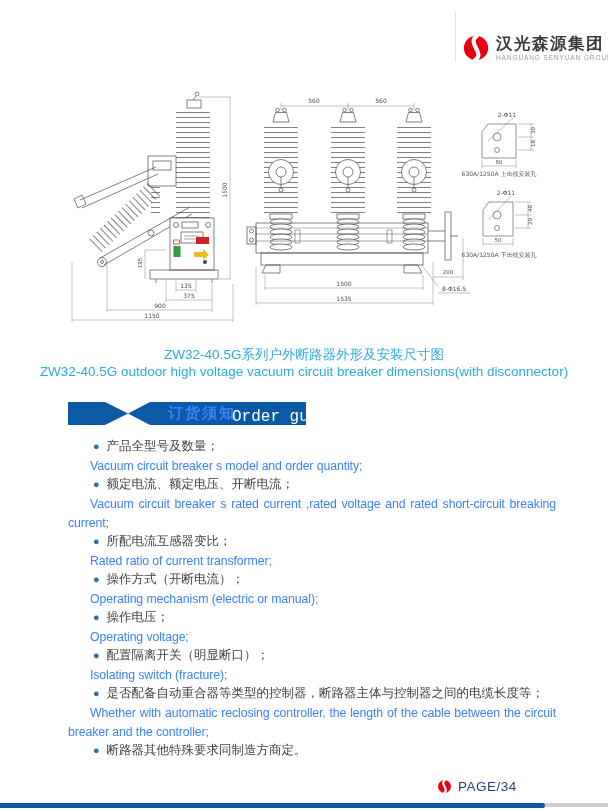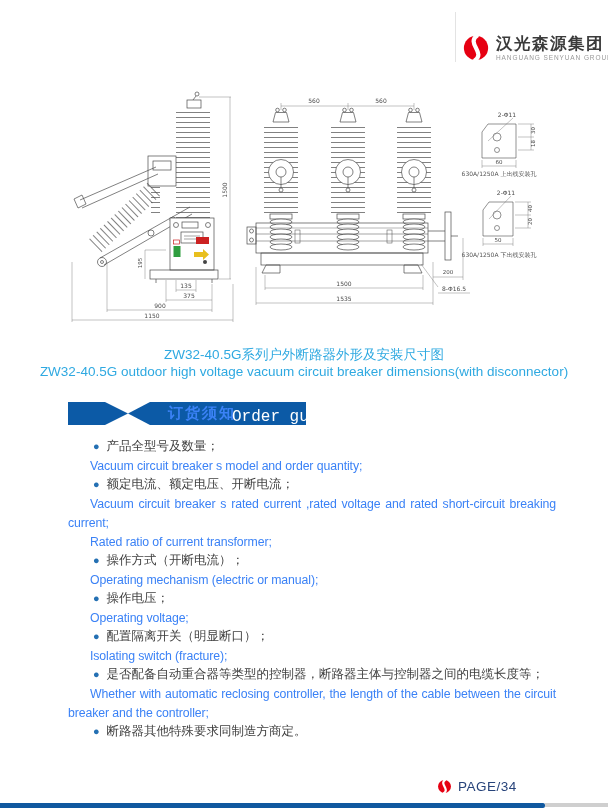--- a/index.html
+++ b/index.html
@@ -245,20 +245,21 @@
   </svg>
   <span class="banner-cn">订货须知</span>
   <span class="banner-en">Order guidelines</span>
 </div>
 
 <div class="guidelines" id="guidelines">
     <div class="g-cn"><span class="bullet">●</span><span>产品全型号及数量；</span></div>
     <div class="g-en">Vacuum circuit breaker s model and order quantity;</div>
     <div class="g-cn"><span class="bullet">●</span><span>额定电流、额定电压、开断电流；</span></div>
     <div class="g-en">Vacuum circuit breaker s rated current ,rated voltage and rated short-circuit breaking current;</div>
+    <div class="g-cn"><span class="bullet">●</span><span>所配电流互感器变比；</span></div>
     <div class="g-en">Rated ratio of current transformer;</div>
     <div class="g-cn"><span class="bullet">●</span><span>操作方式（开断电流）；</span></div>
     <div class="g-en">Operating mechanism (electric or manual);</div>
     <div class="g-cn"><span class="bullet">●</span><span>操作电压；</span></div>
     <div class="g-en">Operating voltage;</div>
     <div class="g-cn"><span class="bullet">●</span><span>配置隔离开关（明显断口）；</span></div>
     <div class="g-en">Isolating switch (fracture);</div>
     <div class="g-cn"><span class="bullet">●</span><span>是否配备自动重合器等类型的控制器，断路器主体与控制器之间的电缆长度等；</span></div>
     <div class="g-en">Whether with automatic reclosing controller, the length of the cable between the circuit breaker and the controller;</div>
     <div class="g-cn"><span class="bullet">●</span><span>断路器其他特殊要求同制造方商定。</span></div>

